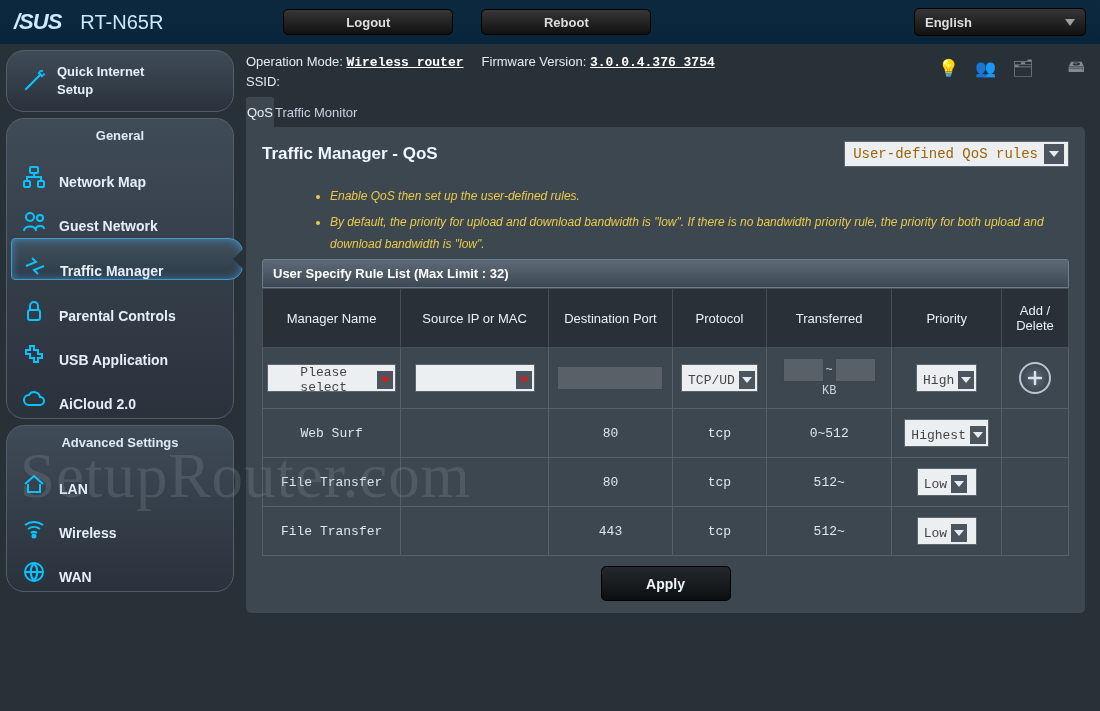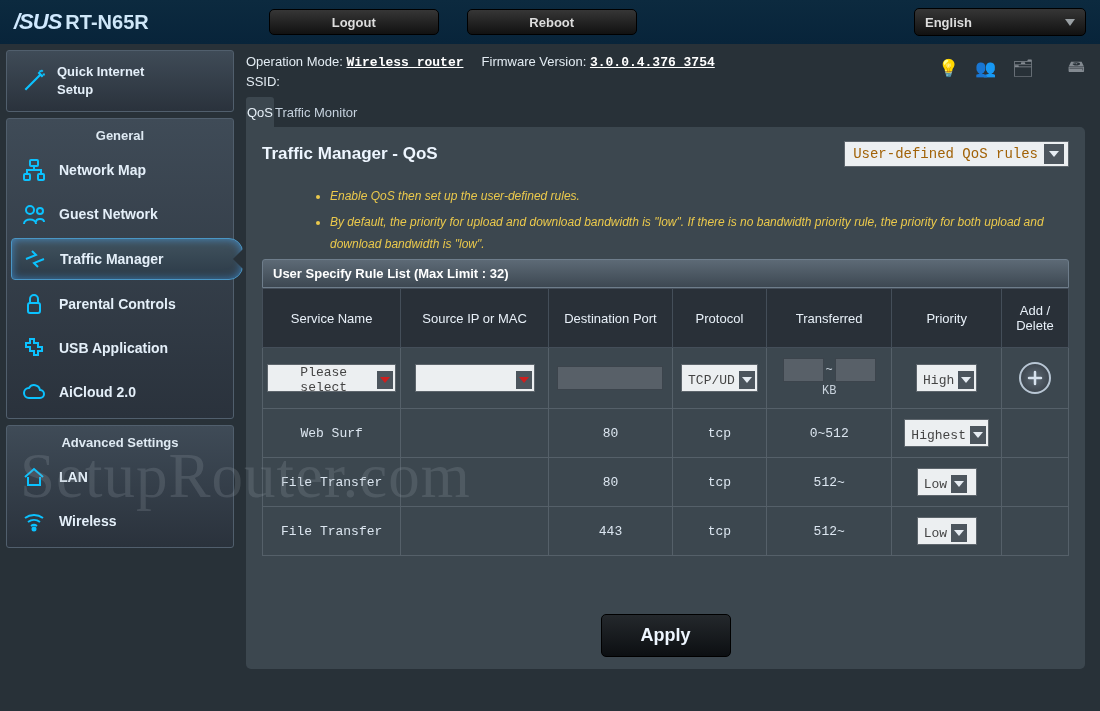--- a/index.html
+++ b/index.html
@@ -1,31 +1,31 @@
 <!DOCTYPE html>
 <html><head>
 <meta charset="utf-8">
 <style>
 html,body{margin:0;padding:0;background:#283138;color:#d8e6f3;font-family:Verdana,Arial,sans-serif;font-size:13px;width:1100px;height:711px;overflow:hidden;}
 .top-bar{display:flex;align-items:center;height:44px;padding:0 14px;background:linear-gradient(#0c2a3f,#08243a);}
 .logo-brand{color:#d0e9ff;font-weight:bold;font-style:italic;font-size:22px;letter-spacing:-1px;font-family:Arial,sans-serif;}
-.logo-model{color:#cfe7f8;font-weight:bold;font-size:20px;margin-left:4px;font-family:Arial,sans-serif;}
+.logo-model{color:#cfe7f8;font-weight:normal;font-size:20px;margin-left:19px;font-family:Arial,sans-serif;}
 .btn-dark{background:linear-gradient(#363636,#111);border:1px solid #000;color:#ddd;font-weight:bold;font-size:13px;height:26px;border-radius:5px;cursor:pointer;display:inline-flex;align-items:center;justify-content:center;}
 .btn-dark.logout{width:170px;margin-left:120px;}
 .btn-dark.reboot{width:170px;margin-left:28px;}
 .lang-dd{margin-left:auto;width:150px;justify-content:space-between;padding:0 10px;}
 .triangle-down{width:0;height:0;border-left:5px solid transparent;border-right:5px solid transparent;border-top:7px solid #9aa0a4;}
 .body-row{display:flex;height:667px;}
 .left-col{width:234px;padding:6px 0 0 6px;display:flex;flex-direction:column;gap:6px;box-sizing:border-box;}
-.panel{background:linear-gradient(#3f4b57,#2a323c);border:1px solid #515f6d;border-radius:3px;}
+.panel{background:linear-gradient(#3f4b57,#2a323c);border:1px solid #515f6d;border-radius:18px;}
 .wizard{display:flex;align-items:center;gap:10px;padding:12px 14px;}
 .wizard-text{font-weight:bold;color:#e4eff9;line-height:18px;}
 .section-header{text-align:center;color:#dfeaf3;font-weight:bold;padding:9px 0 3px;font-size:13px;}
 .nav-items{display:flex;flex-direction:column;gap:4px;padding:4px 0 6px;}
-.nav-item{display:flex;align-items:center;gap:12px;height:40px;margin:0 4px;padding:0 10px;border-radius:4px;color:#e4eff9;font-weight:bold;cursor:pointer;position:relative;font-size:14px;}
+.nav-item{display:flex;align-items:flex-end;gap:12px;height:40px;margin:0 4px;padding:0 10px;border-radius:4px;color:#e4eff9;font-weight:bold;cursor:pointer;position:relative;font-size:14px;}
 .nav-item.active{background:linear-gradient(#41535f,#2c3a47);border:1px solid #4a96c5;box-shadow:0 0 8px rgba(70,170,255,0.6) inset;margin-right:-10px;border-radius:4px 14px 14px 4px;}
 .nav-item.active:after{content:"";position:absolute;right:-1px;top:50%;margin-top:-10px;width:0;height:0;border-top:10px solid transparent;border-bottom:10px solid transparent;border-right:10px solid #283138;}
 .nav-ico{width:26px;height:26px;display:flex;align-items:center;justify-content:center;}
 .nav-ico svg{stroke:#0bc2ff;fill:none;stroke-width:2;}
 .right-col{flex:1;padding:10px 15px 0 12px;box-sizing:border-box;}
 .info-line{color:#e3ecf3;font-size:13px;}
 .info-line .lbl{font-weight:normal;}
 .info-line .val{color:#fff;font-weight:bold;text-decoration:underline;font-family:"Courier New",monospace;}
 .info-top{display:flex;align-items:flex-start;}
 .status-icons{margin-left:auto;display:flex;gap:16px;font-size:17px;color:#838a91;align-items:center;}
@@ -49,21 +49,21 @@
 .txt-in{background:#586068;border:1px solid #3c444c;width:60px;height:20px;color:#e0e7ef;font-family:"Courier New",monospace;text-align:center;}
 .txt-in.wide{width:130px;}
 .txt-in.small{width:35px;}
 .cell-select{background:#eceff1;border:1px solid #5d656c;color:#444;font-family:"Courier New",monospace;font-size:13px;height:22px;display:inline-flex;align-items:center;padding:4px 2px 0 6px;min-width:50px;}
 .cell-select .caret{width:16px;height:18px;background:#4c555d;display:inline-flex;align-items:center;justify-content:center;margin-left:4px;}
 .cell-select.red .caret{background:#4c555d;}
 .cell-select .caret .arr{width:0;height:0;border-left:5px solid transparent;border-right:5px solid transparent;border-top:6px solid #e6ecf2;}
 .cell-select.red .caret .arr{border-top-color:#cc1f1f;}
 .add-circle{width:28px;height:28px;border-radius:50%;background:radial-gradient(#5c6873,#333a42);border:2px solid #b8c6d4;display:inline-flex;align-items:center;justify-content:center;color:#d7e2ee;font-size:18px;cursor:pointer;font-weight:bold;line-height:1;}
 .apply-row{display:flex;justify-content:center;margin-top:10px;}
-.apply-btn{background:linear-gradient(#24282c,#0c0f12);border:1px solid #000;color:#eef6ff;font-weight:bold;width:130px;height:43px;border-radius:5px;cursor:pointer;font-size:18px;margin-top:48px;}
+.apply-btn{background:linear-gradient(#24282c,#0c0f12);border:1px solid #000;color:#eef6ff;font-weight:bold;width:130px;height:35px;border-radius:5px;cursor:pointer;font-size:14px;}
 .kb-wrap{display:inline-flex;flex-direction:column;align-items:center;gap:2px;font-family:"Courier New",monospace;font-size:12px;color:#c8d2dc;}
 .kb-inputs{display:flex;align-items:center;gap:2px;}
 .watermark{position:fixed;left:20px;top:440px;font-size:63px;color:rgba(150,160,170,0.22);font-family:Georgia,serif;pointer-events:none;letter-spacing:1px;}
 </style>
 </head>
 <body>
 
 <div class="top-bar">
   <span class="logo-brand">/SUS</span>
   <span class="logo-model">RT-N65R</span>
@@ -164,20 +164,29 @@
             <span>LAN</span>
           </div>
           <div class="nav-item">
             <span class="nav-ico">
               <svg viewBox="0 0 24 24" width="24" height="24">
                 <path d="M3 9 a15 15 0 0 1 18 0 M6 13 a10 10 0 0 1 12 0 M9 17 a5 5 0 0 1 6 0"></path>
                 <circle cx="12" cy="20" r="1.5" fill="#0bc2ff"></circle>
               </svg>
             </span>
             <span>Wireless</span>
+          </div>
+          <div class="nav-item">
+            <span class="nav-ico">
+              <svg viewBox="0 0 24 24" width="24" height="24">
+                <circle cx="12" cy="12" r="9"></circle>
+                <path d="M3 12 H21 M12 3 a14 14 0 0 1 0 18 M12 3 a14 14 0 0 0 0 18"></path>
+              </svg>
+            </span>
+            <span>WAN</span>
           </div>
         </div>
     </div>
 
   </div>
 
   <div class="right-col">
     <div class="info-top">
       <div>
         <span class="info-line">
@@ -219,21 +228,21 @@
 
       <ul class="hints">
         <li>Enable QoS then set up the user-defined rules.</li>
         <li>By default, the priority for upload and download bandwidth is "low". If there is no bandwidth priority rule, the priority for both upload and download bandwidth is "low".</li>
       </ul>
 
       <div class="table-head">User Specify Rule List (Max Limit : 32)</div>
       <table class="rules">
         <thead>
             <tr id="rule-head">
-              <th style="width: 160px;">Service Name</th>
+              <th style="width: 160px;">Manager Name</th>
               <th style="width: 150px;">Source IP or MAC</th>
               <th style="width: 120px;">Destination Port</th>
               <th style="width: 90px;">Protocol</th>
               <th style="width: 130px;">Transferred</th>
               <th style="width: 110px;">Priority</th>
               <th style="width: 70px;">Add / Delete</th>
             </tr>
           </thead>
         <tbody id="rule-body">
             <tr>

